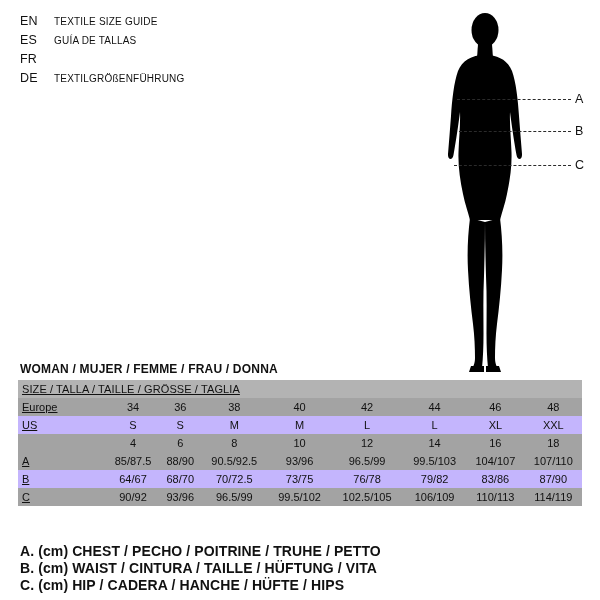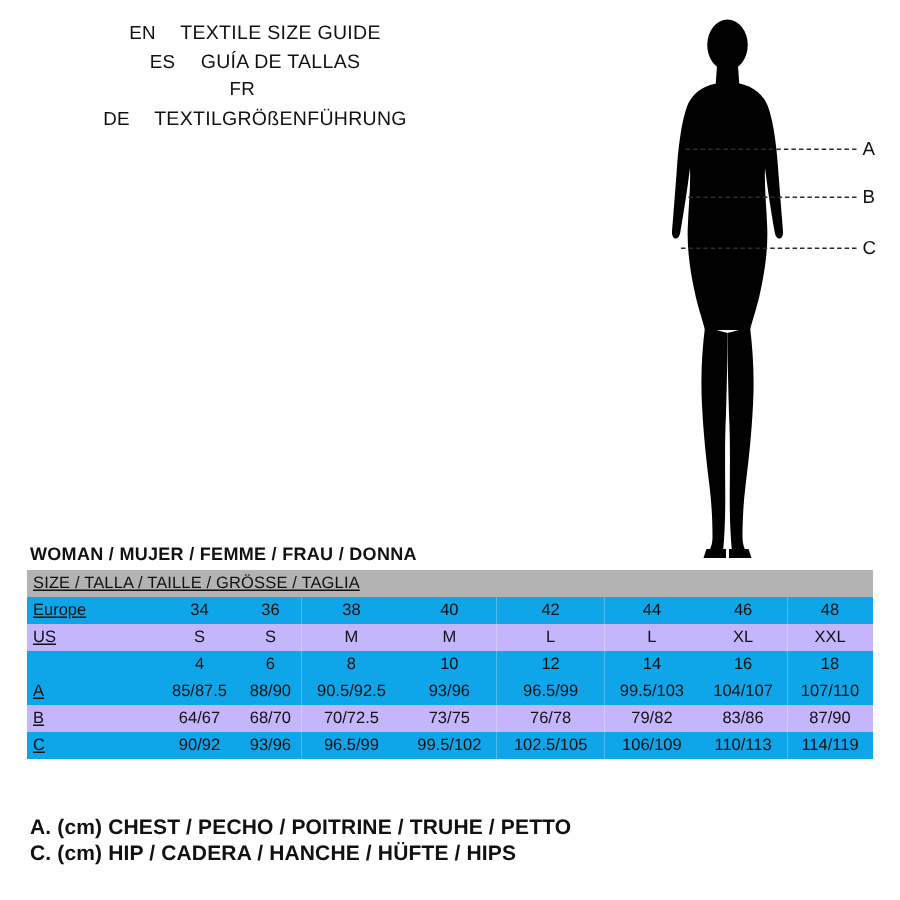--- a/index.html
+++ b/index.html
@@ -21,30 +21,29 @@
   #lang-block {
     position: absolute;
     top: 14px;
     left: 20px;
     width: 300px;
   }
   .lang-row {
     display: flex;
     align-items: baseline;
     height: 19px;
-    justify-content: center;
   }
   .lang-code {
     width: 34px;
     font-size: 12.5px;
     color: #111;
     letter-spacing: 0.2px;
   }
   .lang-text {
-    font-size: 13px;
+    font-size: 10px;
     color: #111;
     letter-spacing: 0.2px;
     white-space: nowrap;
   }
 
   
   #figure-area {
     position: absolute;
     top: 8px;
     left: 400px;
@@ -99,21 +98,21 @@
     padding-left: 4px;
     width: 88px;
     text-decoration: underline;
   }
   .row-head td {
     background: #b3b3b3;
     text-align: left;
     font-size: 11px;
     letter-spacing: 0.1px;
   }
-  .row-grey td { background: #0ea5e9; }
+  .row-grey td { background: #a3a3a3; }
   .row-white td { background: #c4b5fd; }
 
   
   #footnotes {
     position: absolute;
     top: 543px;
     left: 20px;
     width: 560px;
   }
   .footnote {
@@ -285,14 +284,15 @@
       <td>102.5/105</td>
       <td>106/109</td>
       <td>110/113</td>
       <td>114/119</td>
     </tr>
   </tbody>
 </table>
 
 <div id="footnotes">
   <div class="footnote">A. (cm) CHEST / PECHO / POITRINE / TRUHE / PETTO</div>
+  <div class="footnote">B. (cm) WAIST / CINTURA / TAILLE / HÜFTUNG / VITA</div>
   <div class="footnote">C. (cm) HIP / CADERA / HANCHE / HÜFTE / HIPS</div>
 </div>
 
 </body></html>

